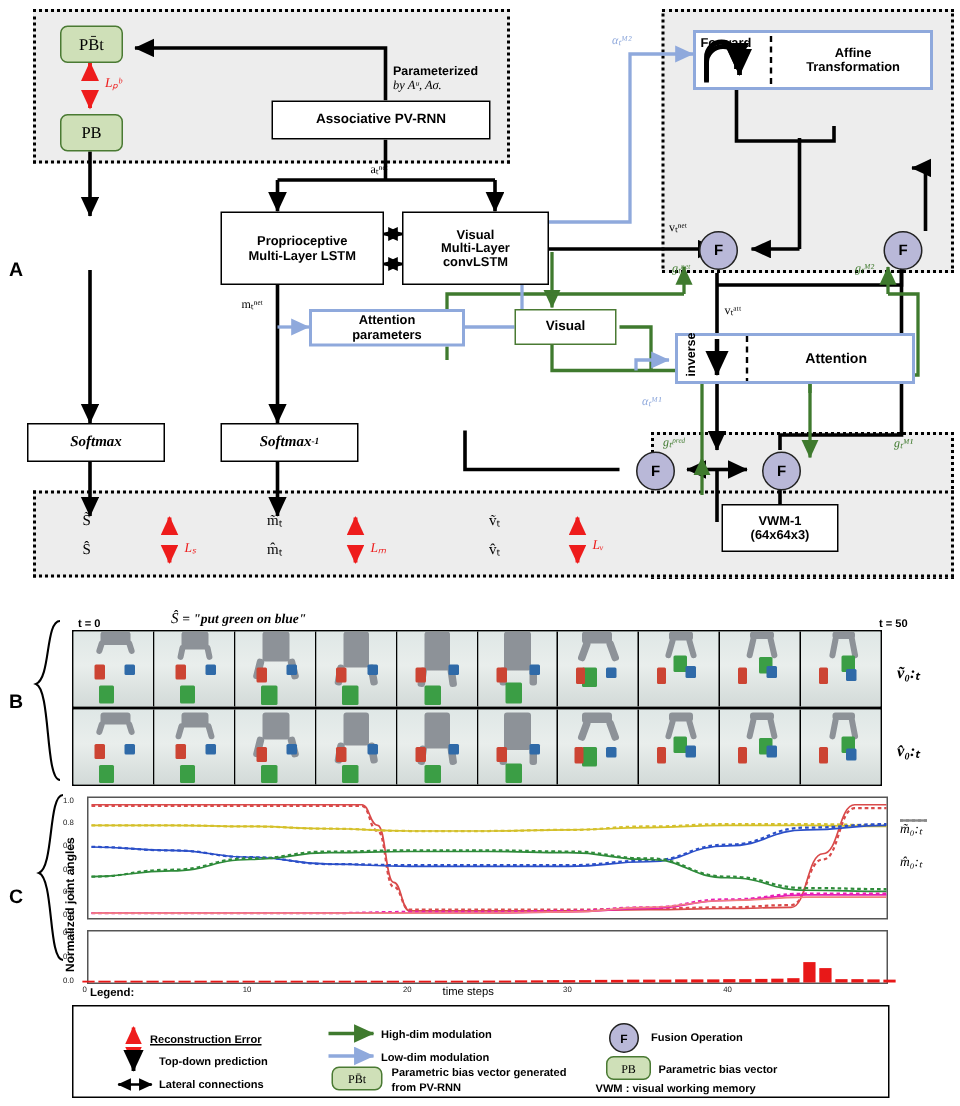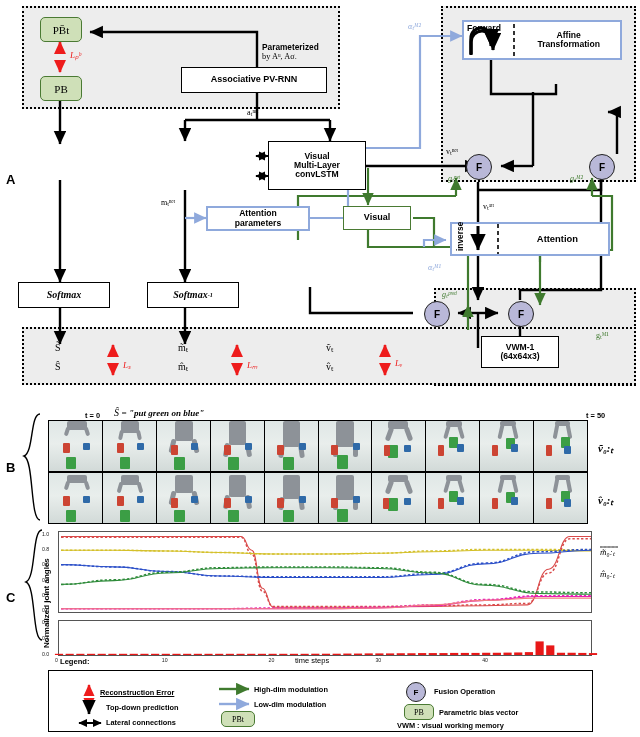--- a/index.html
+++ b/index.html
@@ -178,24 +178,28 @@
   <div class="gbox" style="left:40px;top:76px;width:42px;height:25px;font-size:11px;">
     <span>PB</span>
   </div>
 
   <div class="box" style="left:181px;top:67px;width:146px;height:26px;font-size:9px;">
     <span>Associative  PV-RNN</span>
   </div>
 
   <div class="lbl" style="left:262px;top:42px;font-size:8.3px;font-weight:bold;line-height:1.25;">
     <div>Parameterized</div>
-    <div class="ser" style="font-weight:normal;">by Aᵘ, Aσ.</div>
-  </div>
-
-
+    <div class="ser" style="font-style:italic;font-weight:normal;">by Aᵘ, Aσ.</div>
+  </div>
+
+
+  <div class="box" style="left:147px;top:141px;width:109px;height:49px;font-size:8.6px;white-space:pre-line;">
+    <span>Proprioceptive
+Multi-Layer LSTM</span>
+  </div>
 
   <div class="box" style="left:268px;top:141px;width:98px;height:49px;font-size:8.6px;white-space:pre-line;">
     <span>Visual
 Multi-Layer
 convLSTM</span>
   </div>
 
   <div class="box blue" style="left:206px;top:206px;width:104px;height:25px;font-size:8.6px;white-space:pre-line;">
     <span>Attention
 parameters</span>
@@ -255,21 +259,21 @@
     <span>F</span>
     </div>
 
   <span class="lbl ser" style="left:247px;top:106px;font-size:8px;">aₜⁿᵉᵗ</span>
   <span class="lbl ser" style="left:161px;top:196px;font-size:8px;">mₜⁿᵉᵗ</span>
   <span class="lbl ser" style="left:446px;top:145px;font-size:8px;">vₜⁿᵉᵗ</span>
   <span class="lbl ser" style="left:483px;top:200px;font-size:8px;">vₜᵃᵗᵗ</span>
   <span class="lbl ser" style="left:448px;top:172px;font-size:8px;color:#3f7a2e;font-style:italic;">gₜⁿᵉᵗ</span>
   <span class="lbl ser" style="left:570px;top:172px;font-size:8px;color:#3f7a2e;font-style:italic;">gₜᴹ²</span>
   <span class="lbl ser" style="left:442px;top:288px;font-size:8px;color:#3f7a2e;font-style:italic;">gₜᵖʳᵉᵈ</span>
-  <span class="lbl ser" style="left:596px;top:289px;font-size:8px;color:#3f7a2e;margin-top:40px;">gₜᴹ¹</span>
+  <span class="lbl ser" style="left:596px;top:289px;font-size:8px;color:#3f7a2e;font-style:italic;">gₜᴹ¹</span>
   <span class="lbl ser" style="left:408px;top:20px;font-size:8px;color:#8fa9dc;font-style:italic;">αₜᴹ²</span>
   <span class="lbl ser" style="left:428px;top:216px;font-size:8px;color:#8fa9dc;font-style:italic;margin-top:45px;">αₜᴹ¹</span>
 
   <div class="lbl ser" style="left:55px;top:338px;font-size:10px;line-height:1.9;">
     <div>S̃</div>
     <div>Ŝ</div>
   </div>
   <span class="lbl ser" style="left:123px;top:358px;font-size:9px;color:#ee1c1c;font-style:italic;">Lₛ</span>
 
   <div class="lbl ser" style="left:178px;top:338px;font-size:10px;line-height:1.9;">
@@ -282,21 +286,21 @@
     <div>ṽₜ</div>
     <div>v̂ₜ</div>
   </div>
   <span class="lbl ser" style="left:395px;top:358px;font-size:9px;color:#ee1c1c;font-style:italic;">Lᵥ</span>
 
   <div class="panelletter" style="left:6px;top:460px;">B</div>
   <svg width="60" height="140" style="left:18px;top:412px;">
     <path d="M22,2 C12,2 16,40 6,44 C16,48 12,108 22,108" stroke="#000" stroke-width="1.4" fill="none"></path>
   </svg>
 
-  <span class="lbl" style="left:52px;top:411px;font-size:7.4px;font-weight:bold;margin-left:33px;">t = 0</span>
+  <span class="lbl" style="left:52px;top:411px;font-size:7.4px;font-weight:bold;">t = 0</span>
   <span class="lbl" style="left:586px;top:411px;font-size:7.4px;font-weight:bold;">t = 50</span>
   <div class="lbl ser" style="left:114px;top:407px;font-size:10px;font-style:italic;">
     <span>Ŝ</span>
     <span style="font-size:9px;font-weight:bold;">= "put green on blue"</span>
   </div>
 
   <div class="strip" style="left:48px;top:420px;width:540px;height:52px;">
     <div class="frame">
       <div class="arm" style="left:18px;top:0px;width:20px;height:9px;"></div>
       <div class="arm" style="left:16px;top:6px;width:4px;height:9px;transform:rotate(18deg);"></div>
@@ -603,20 +607,22 @@
 
     <div class="legrow" style="left:51px;top:17px;text-decoration:underline;">Reconstruction Error</div>
     <div class="legrow" style="left:57px;top:32px;">Top-down prediction</div>
     <div class="legrow" style="left:57px;top:47px;">Lateral connections</div>
 
     <div class="legrow" style="left:205px;top:14px;">High-dim modulation</div>
     <div class="legrow" style="left:205px;top:29px;">Low-dim modulation</div>
     <div class="gbox" style="left:172px;top:40px;width:34px;height:16px;font-size:8px;">
       <span>PB̄t</span>
     </div>
+    <div class="legrow" style="left:212px;top:39px;white-space:pre-line;line-height:1.35;">Parametric bias vector generated
+from PV-RNN</div>
 
     <div class="fcircle" style="left:357px;top:11px;width:18px;height:18px;font-size:8px;">
       <span>F</span>
     </div>
     <div class="legrow" style="left:385px;top:16px;">Fusion Operation</div>
 
     <div class="gbox" style="left:355px;top:33px;width:30px;height:16px;font-size:8px;">
       <span>PB</span>
     </div>
     <div class="legrow" style="left:390px;top:37px;">Parametric bias vector</div>

